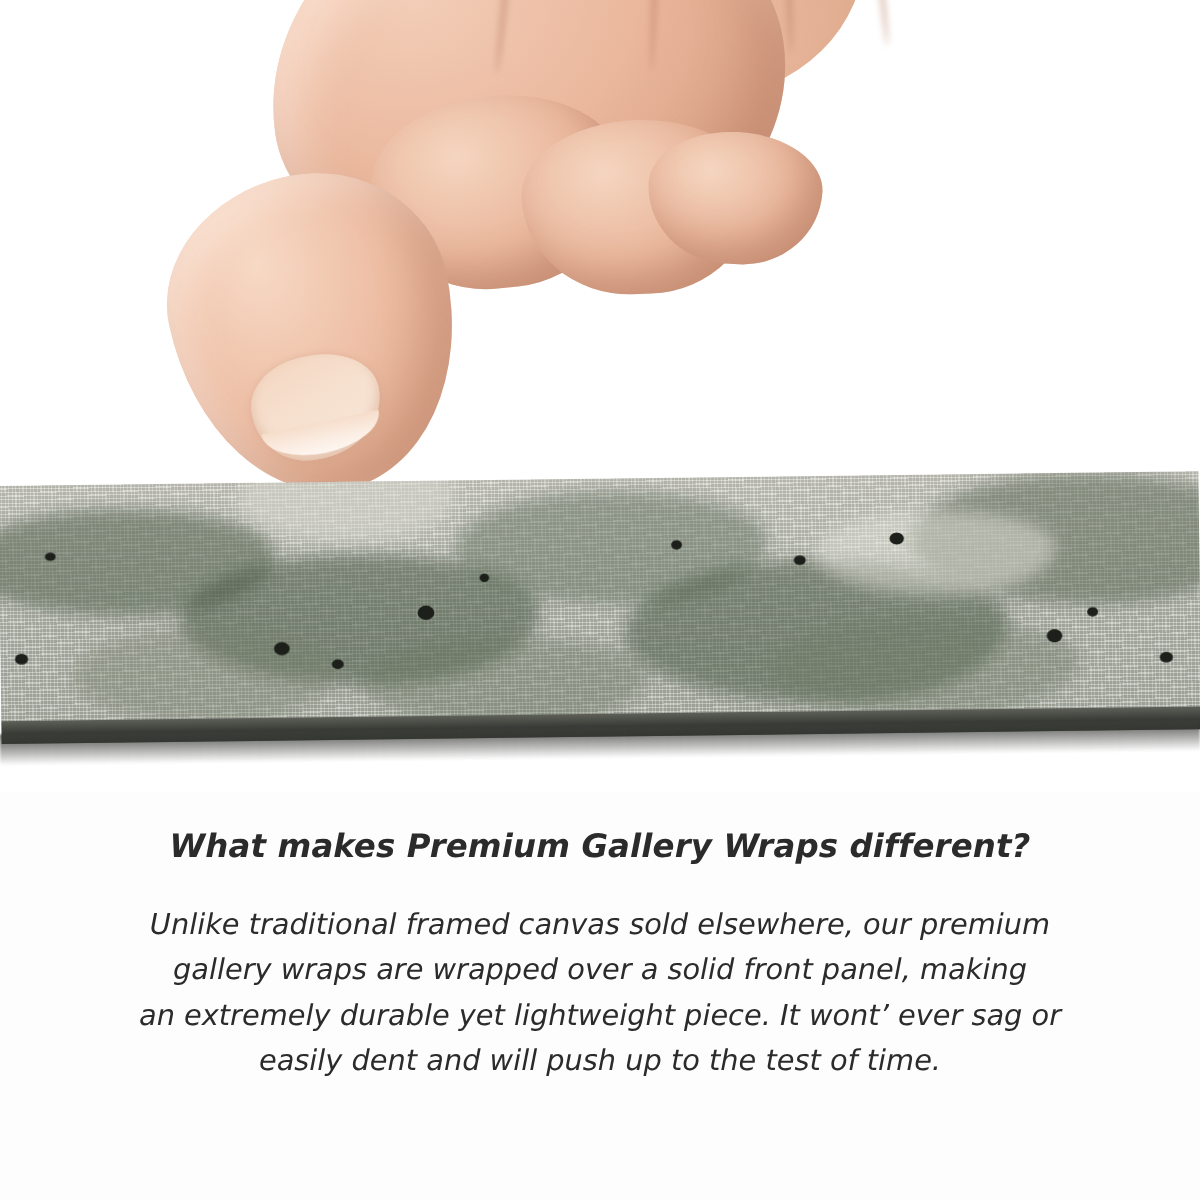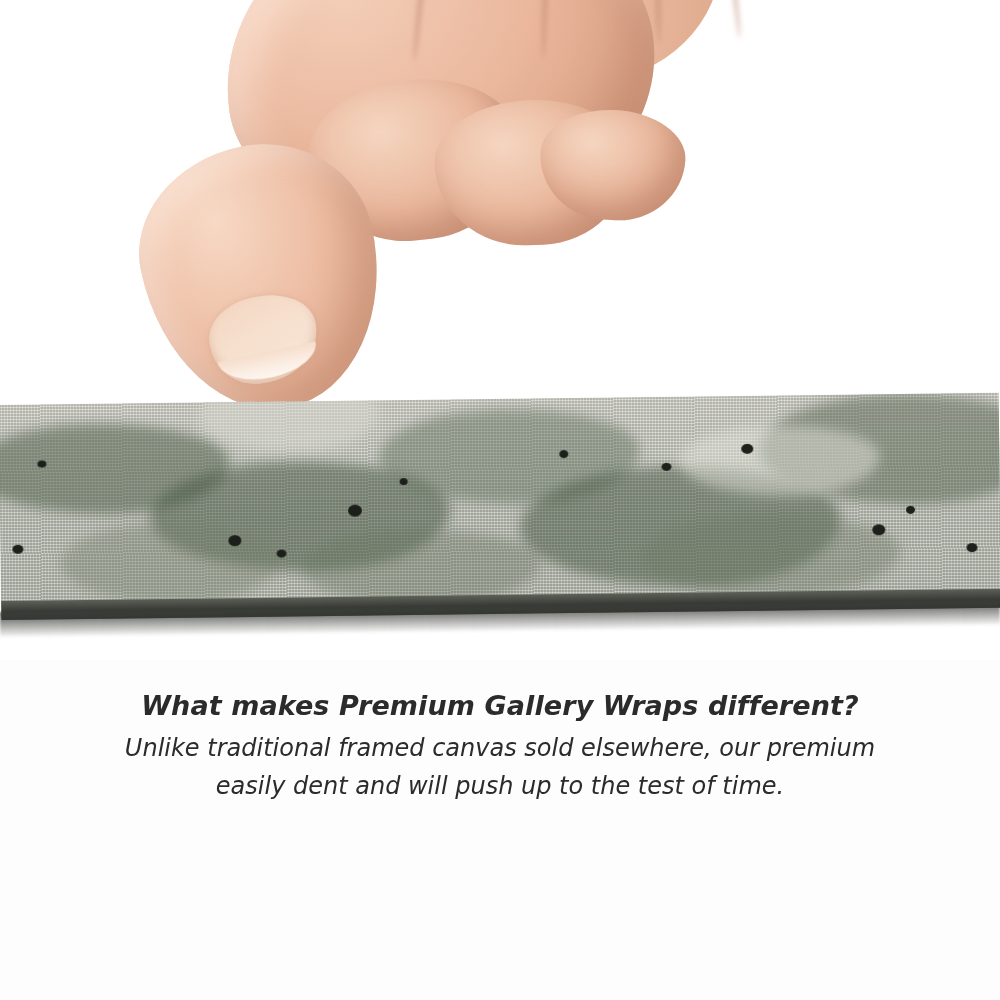--- a/index.html
+++ b/index.html
@@ -178,21 +178,21 @@
     width: 1000px;
     text-align: center;
     color: #2b2b2b;
     font-family: "DejaVu Sans", sans-serif;
     font-style: italic;
   }
   .caption .headline {
     font-size: 27px;
     font-weight: 700;
     letter-spacing: .1px;
-    margin-bottom: 8px;
+    margin-bottom: 30px;
   }
   .caption .line {
     font-size: 24px;
     line-height: 38px;
     font-weight: 400;
   }
 </style>
 </head>
 <body>
 
@@ -245,16 +245,18 @@
       <div class="speck" style="left:966px; top:150px; width:11px; height:9px;"></div>
 
       <div class="strip-shadow"></div>
     </div>
     <div class="strip-bottom-edge"></div>
   </div>
 
   <div class="caption">
     <div class="headline">What makes Premium Gallery Wraps different?</div>
     <div class="line">Unlike traditional framed canvas sold elsewhere, our premium</div>
+    <div class="line">gallery wraps are wrapped over a solid front panel, making</div>
+    <div class="line">an extremely durable yet lightweight piece. It wont’ ever sag or</div>
     <div class="line">easily dent and will push up to the test of time.</div>
   </div>
 
 </div>
 
 </body></html>

